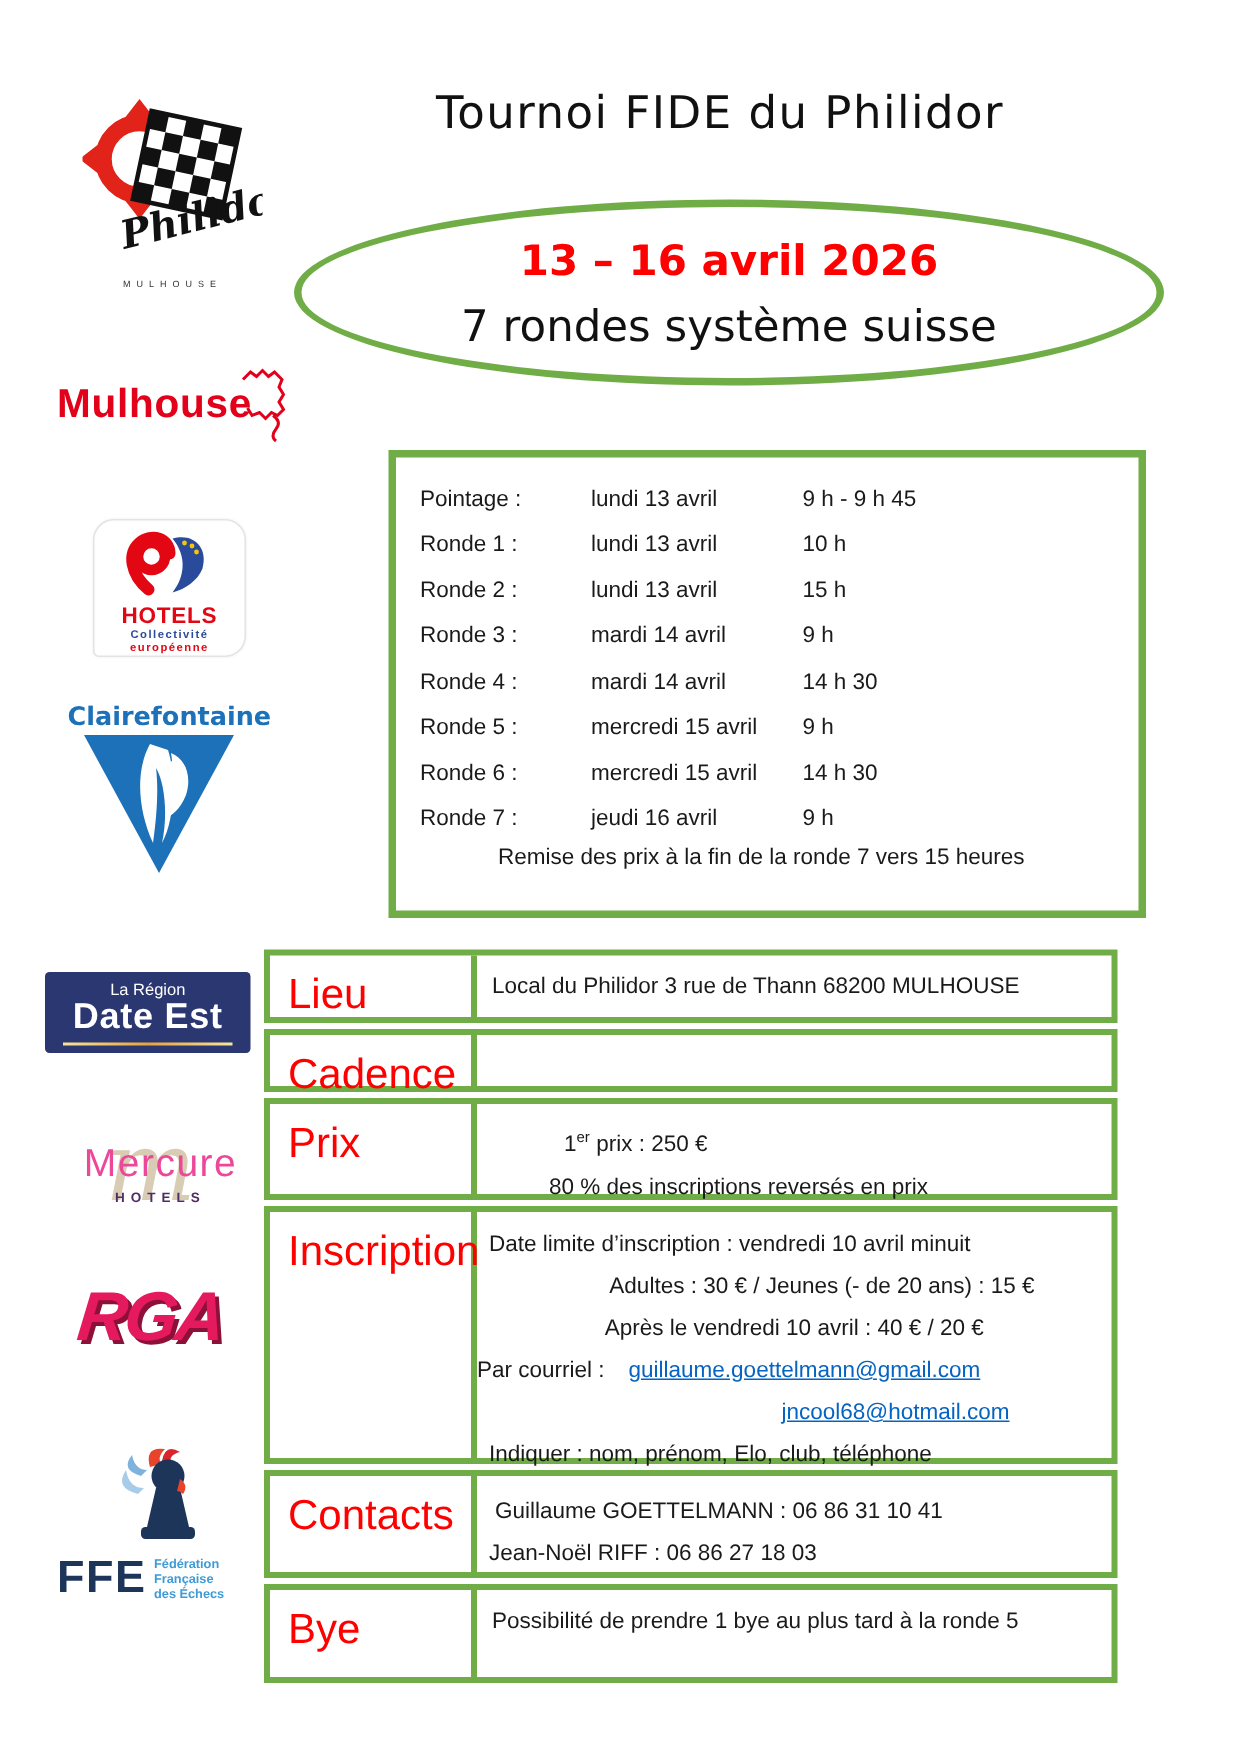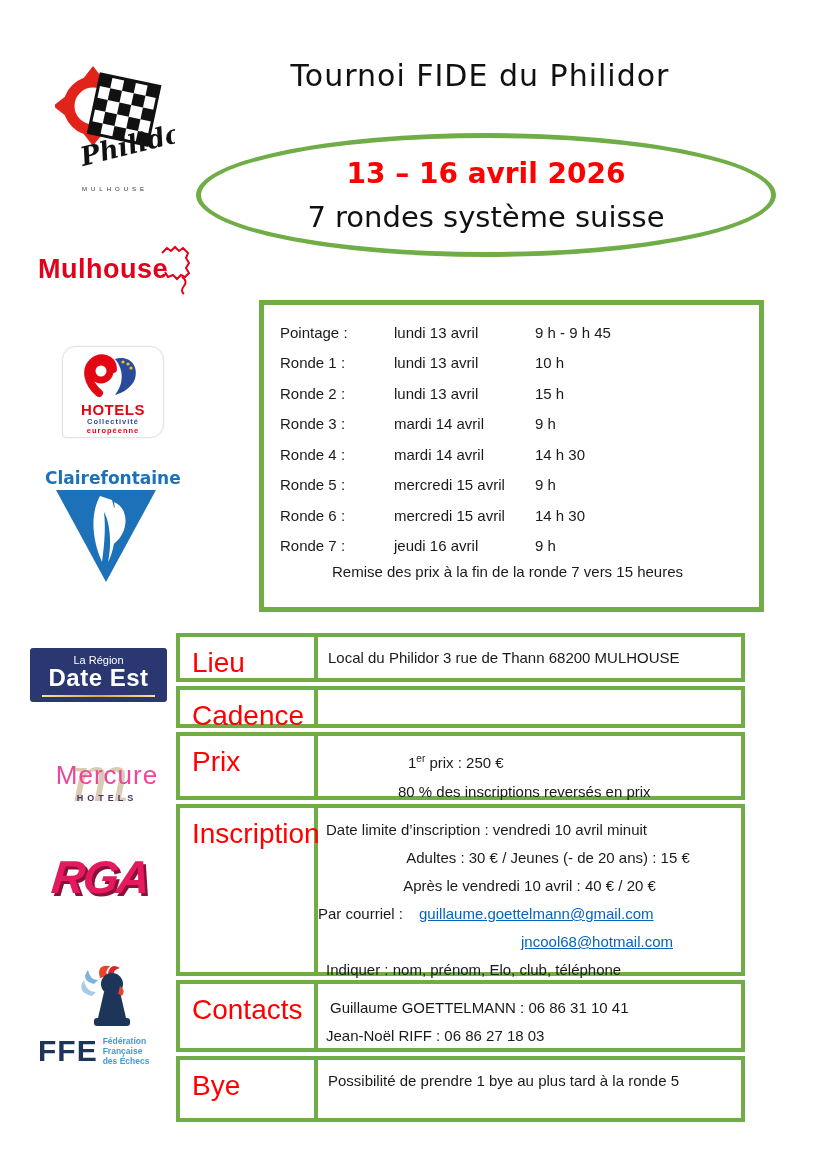--- a/index.html
+++ b/index.html
@@ -233,21 +233,21 @@
       <div class="info-label">Lieu</div>
       <div class="info-content vcenter">Local du Philidor 3 rue de Thann 68200 MULHOUSE</div>
     </div>
 
     <div class="info-row" style="top:53px;height:42px;">
       <div class="info-label">Cadence</div>
     </div>
 
     <div class="info-row" style="top:99px;height:68px;">
       <div class="info-label">Prix</div>
-      <div class="info-content" style="padding-top:8px;padding-left:32px;">
+      <div class="info-content" style="padding-top:8px;">
         <div style="padding-left:58px;line-height:29px;"><span>1</span><sup style="font-size:10px;">er</sup><span> prix : 250 €</span></div>
         <div style="padding-left:48px;line-height:29px;">80 % des inscriptions reversés en prix</div>
       </div>
     </div>
 
     <div class="info-row" style="top:171px;height:172px;">
       <div class="info-label">Inscription</div>
       <div class="info-content" style="padding-top:8px;">
         <div style="padding-left:8px;line-height:28px;">Date limite d’inscription : vendredi 10 avril minuit</div>
         <div style="text-align:center;line-height:28px;padding-left:37px;">Adultes : 30 € / Jeunes (- de 20 ans) : 15 €</div>

